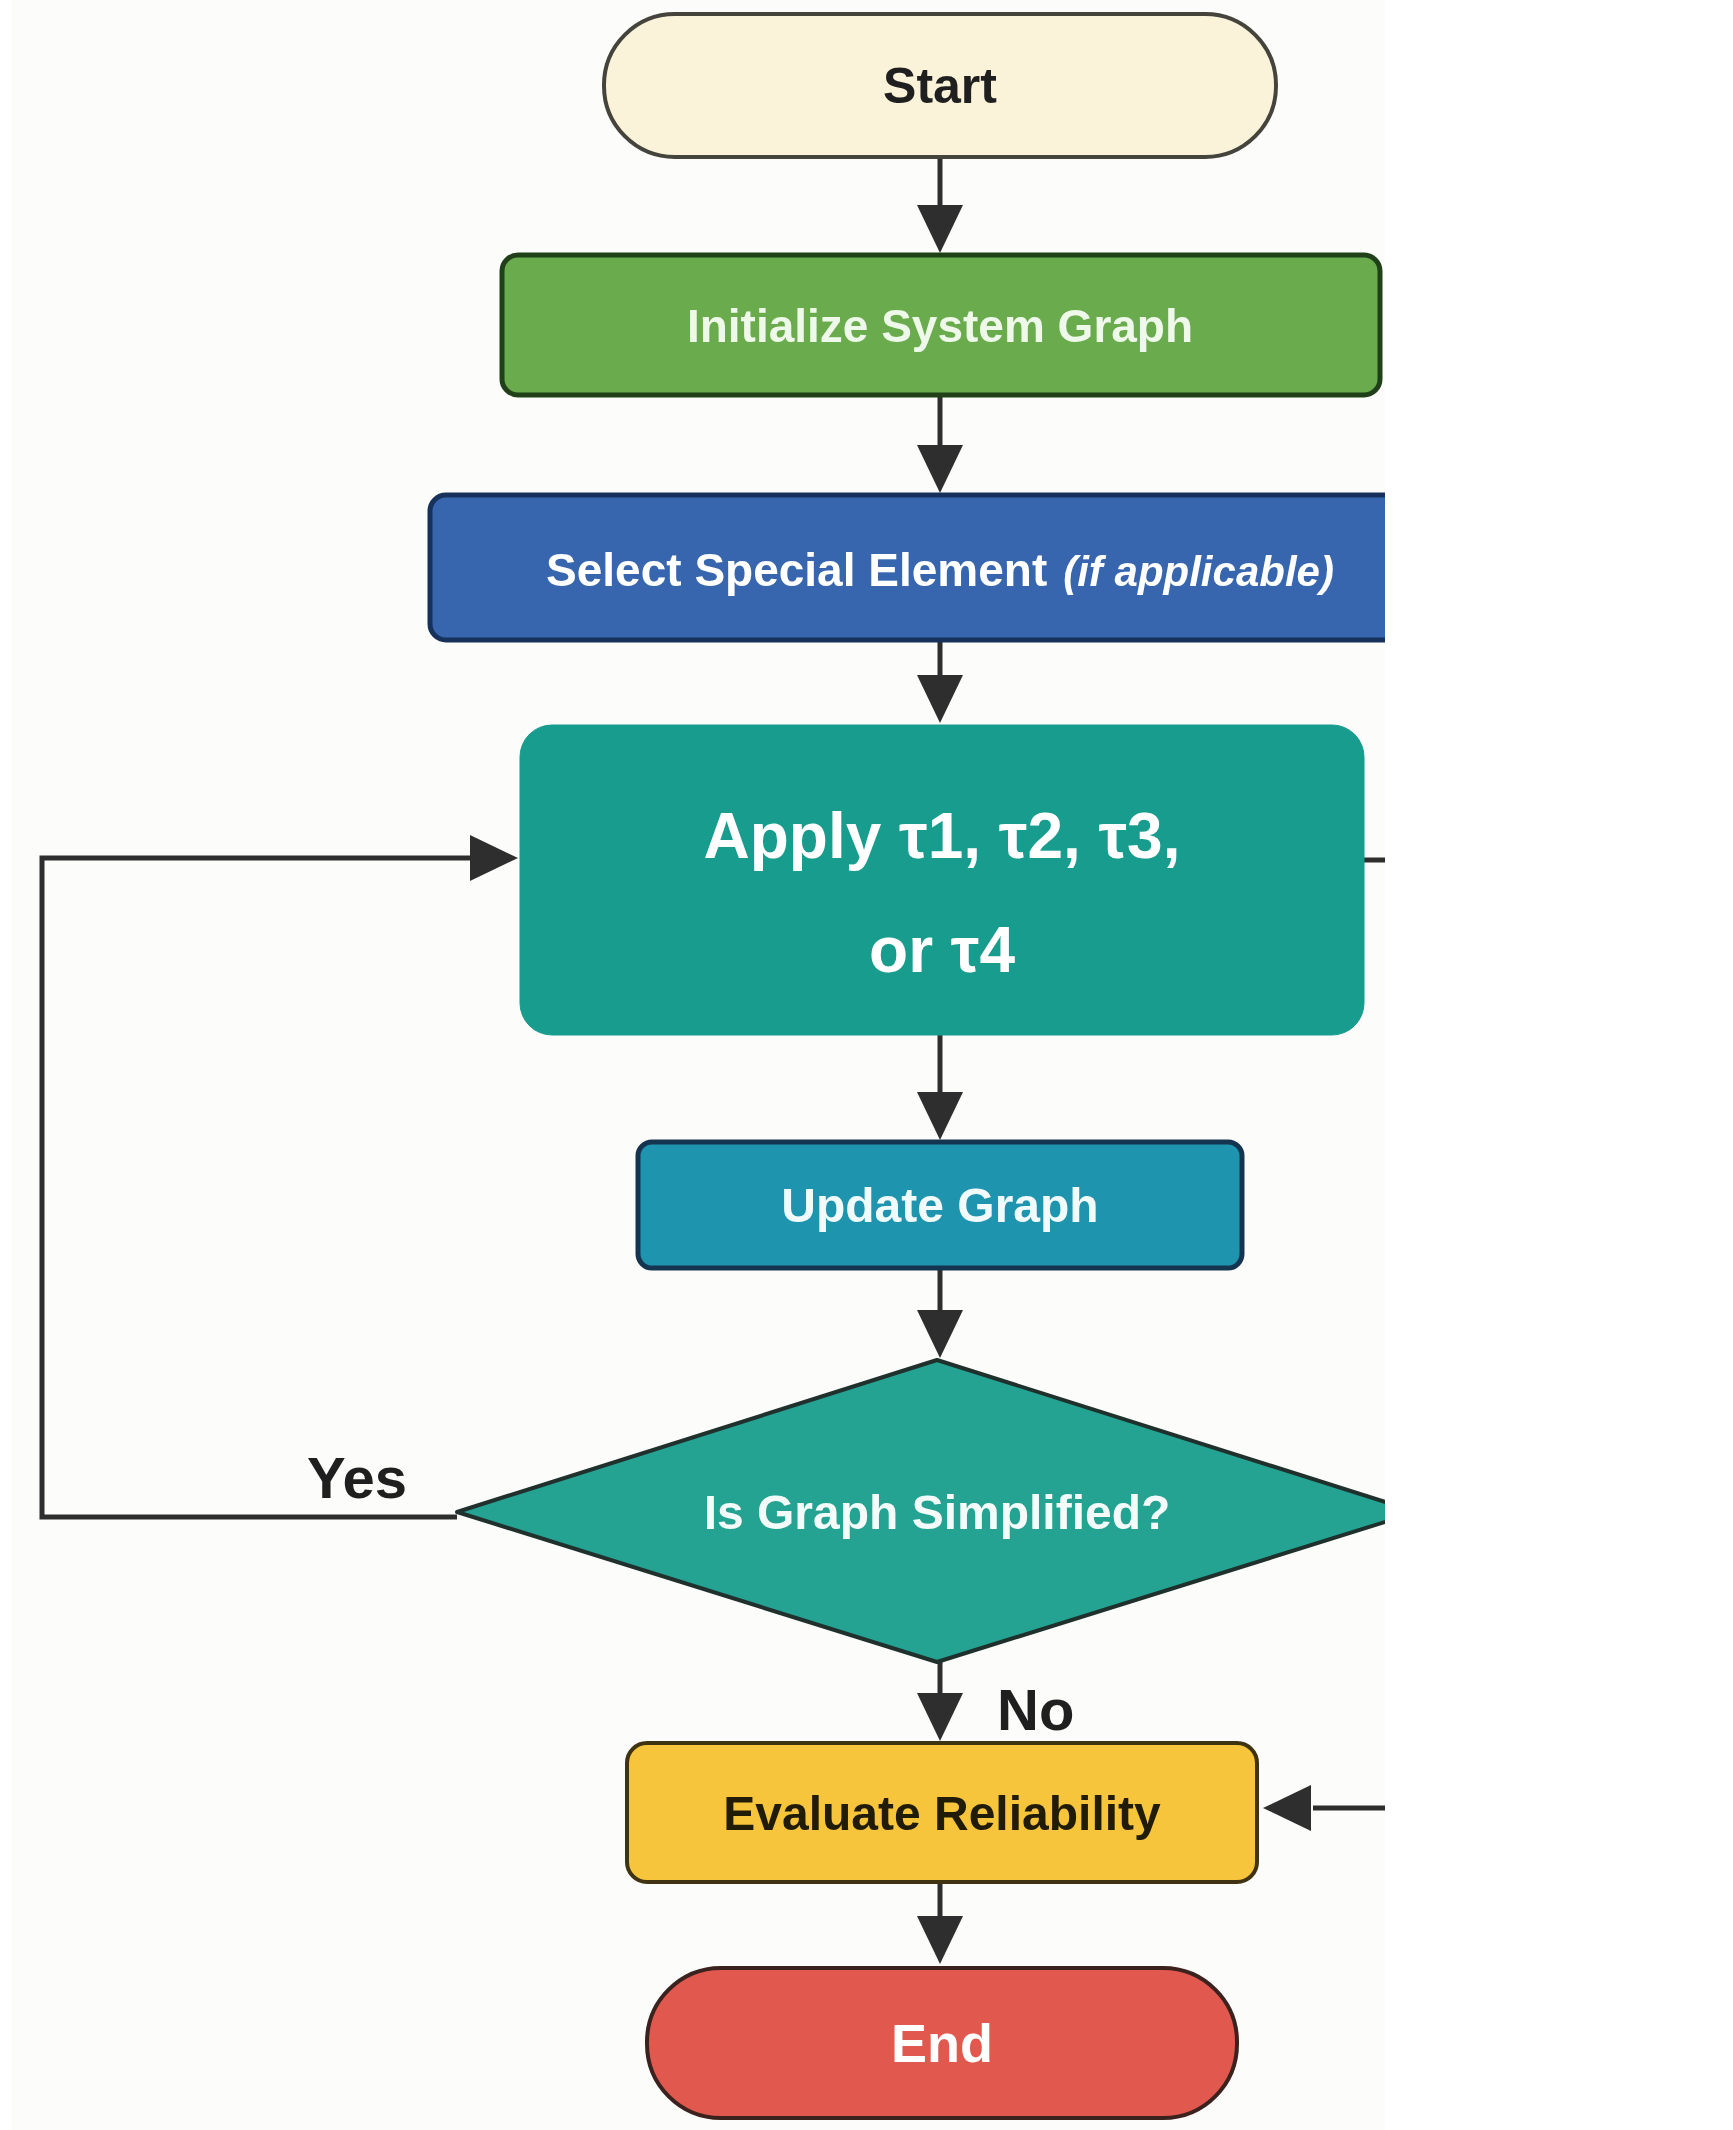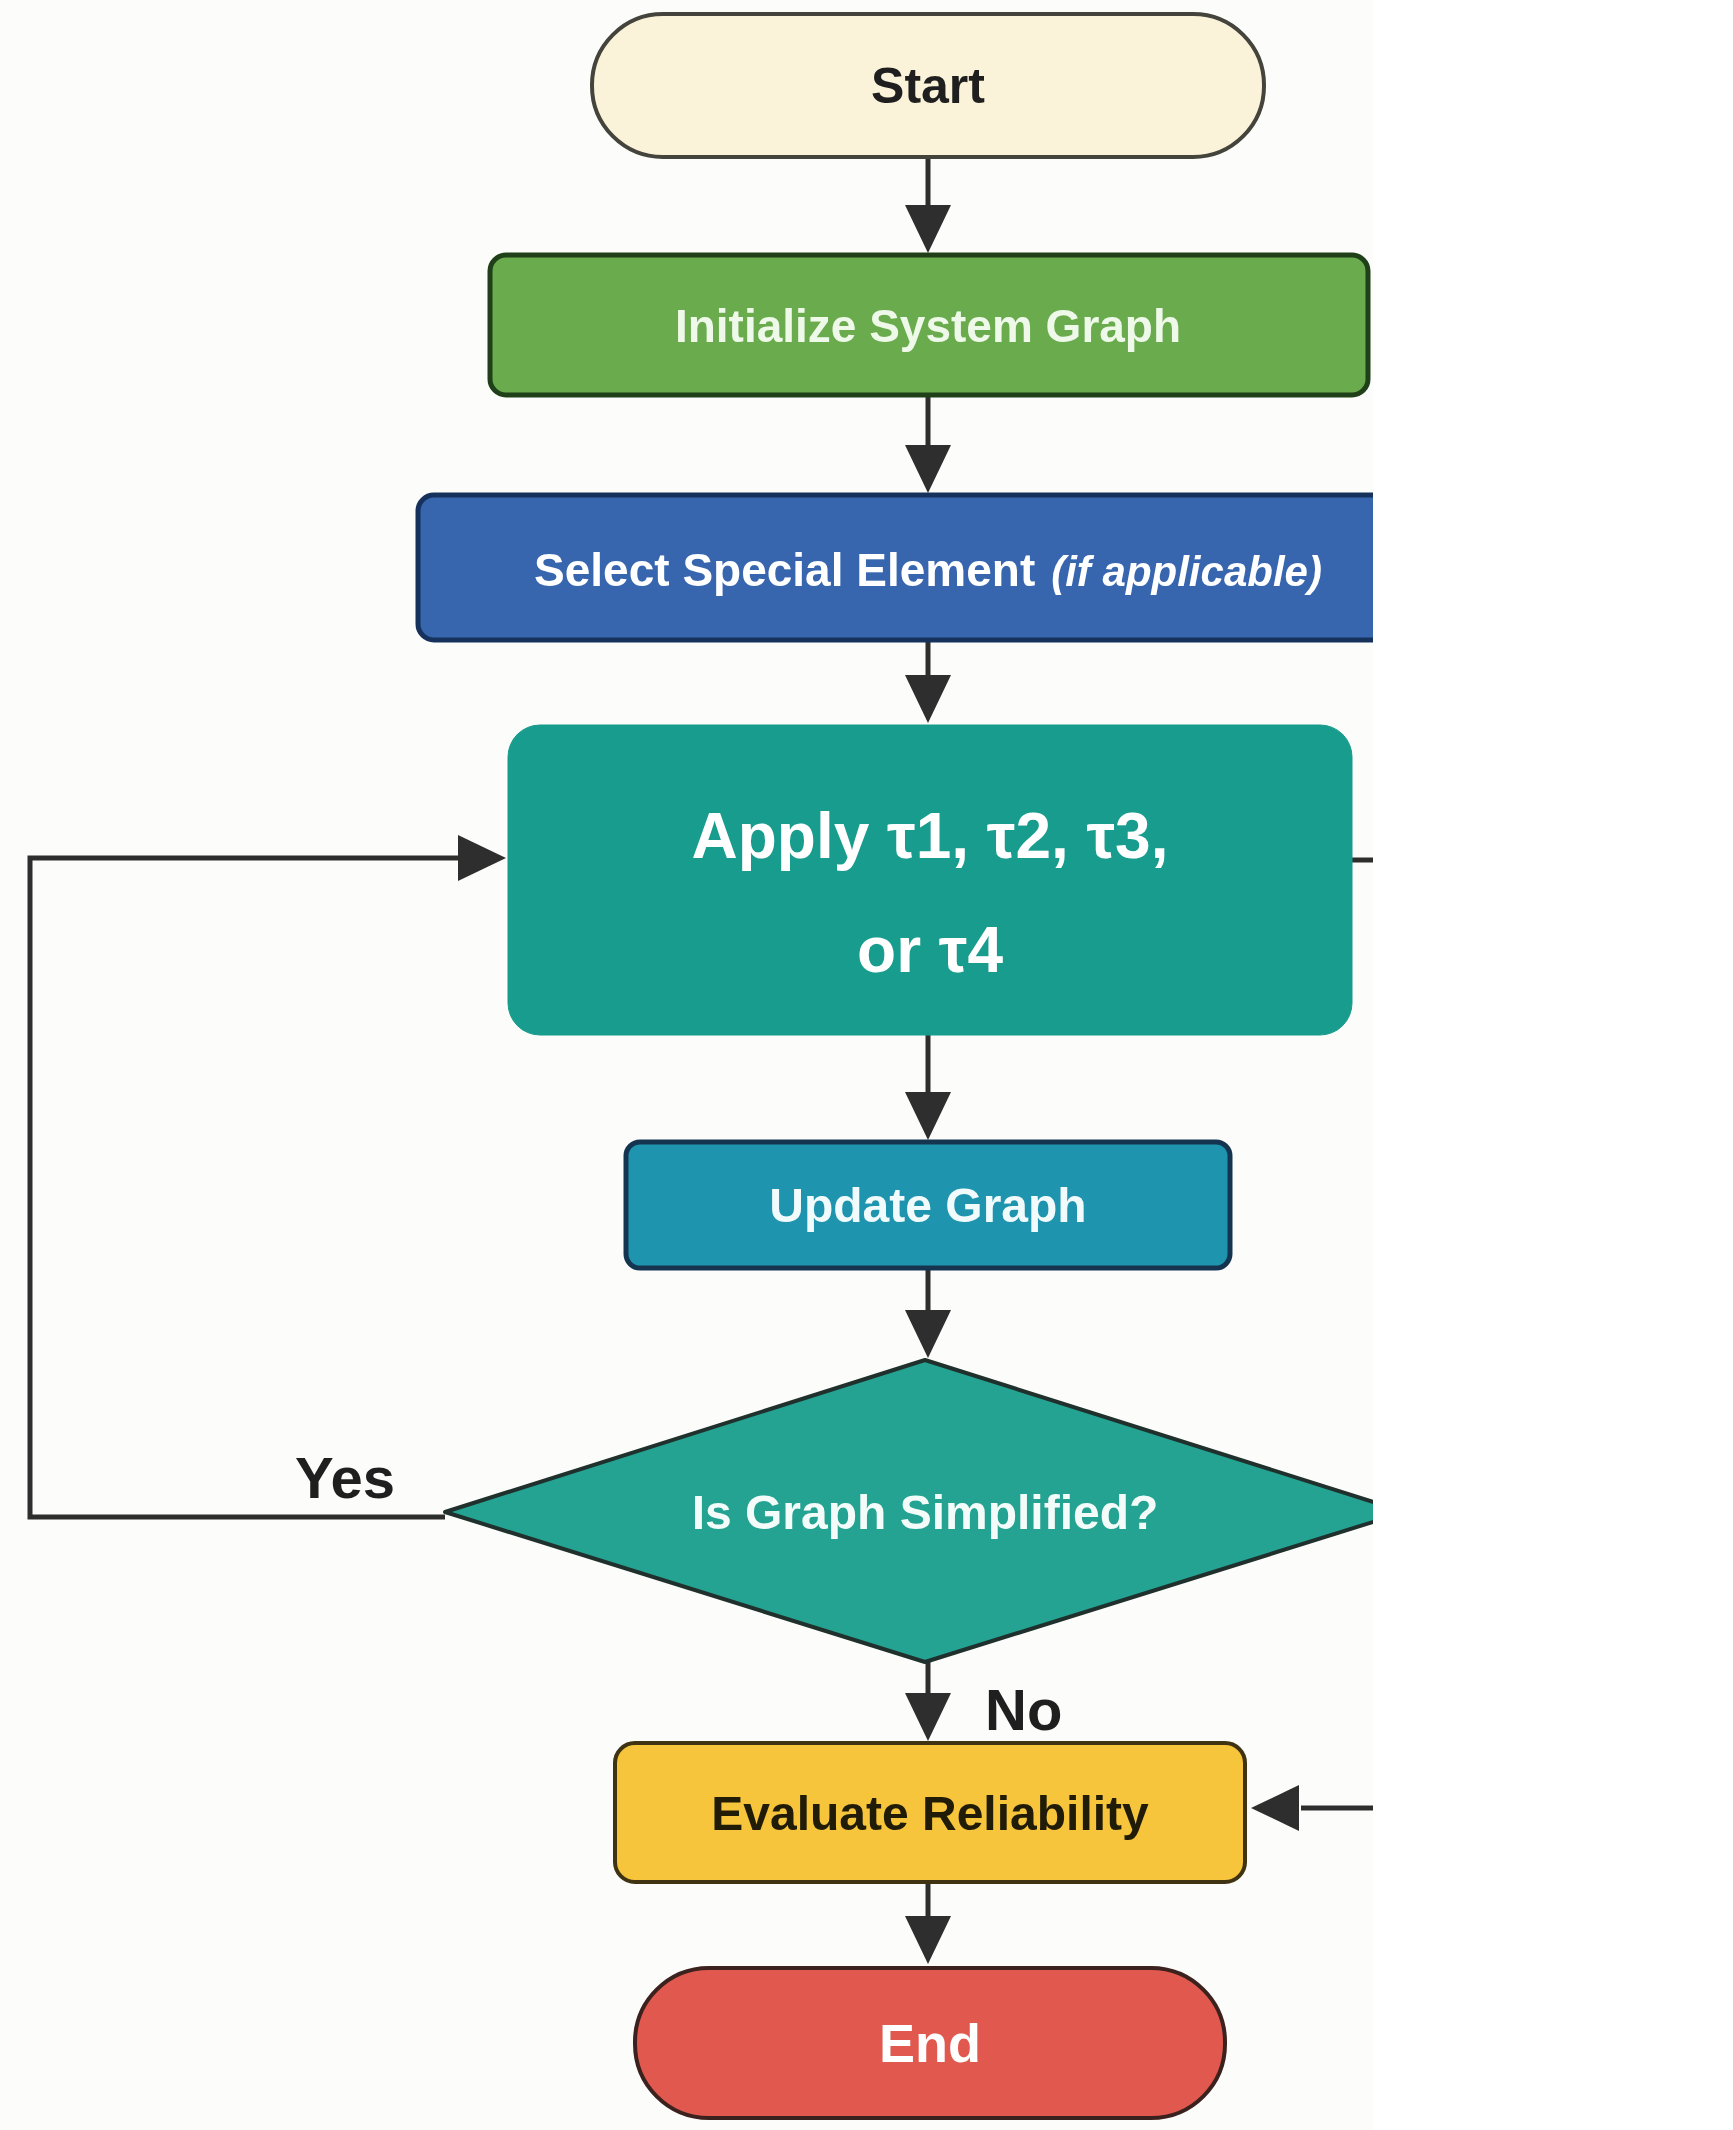--- a/index.html
+++ b/index.html
@@ -1,17 +1,17 @@
 <!DOCTYPE html>
 <html><head>
 <meta charset="utf-8">
 <style>
   html,body{margin:0;padding:0;}
   body{background:#ffffff;}
-  .stage{width:1373px;height:2130px;position:relative;overflow:hidden;}
+  .stage{width:1373px;height:2130px;position:relative;overflow:hidden;padding-left:12px;}
   svg{display:block;}
   text{font-family:"Liberation Sans","DejaVu Sans",sans-serif;}
   .node-label{font-weight:bold;text-anchor:middle;}
   .t-start{font-size:50px;}
   .t-process{font-size:46px;}
   .t-apply{font-size:64px;}
   .t-update{font-size:48px;}
   .t-decision{font-size:48px;}
   .t-evaluate{font-size:48px;}
   .t-end{font-size:54px;}

